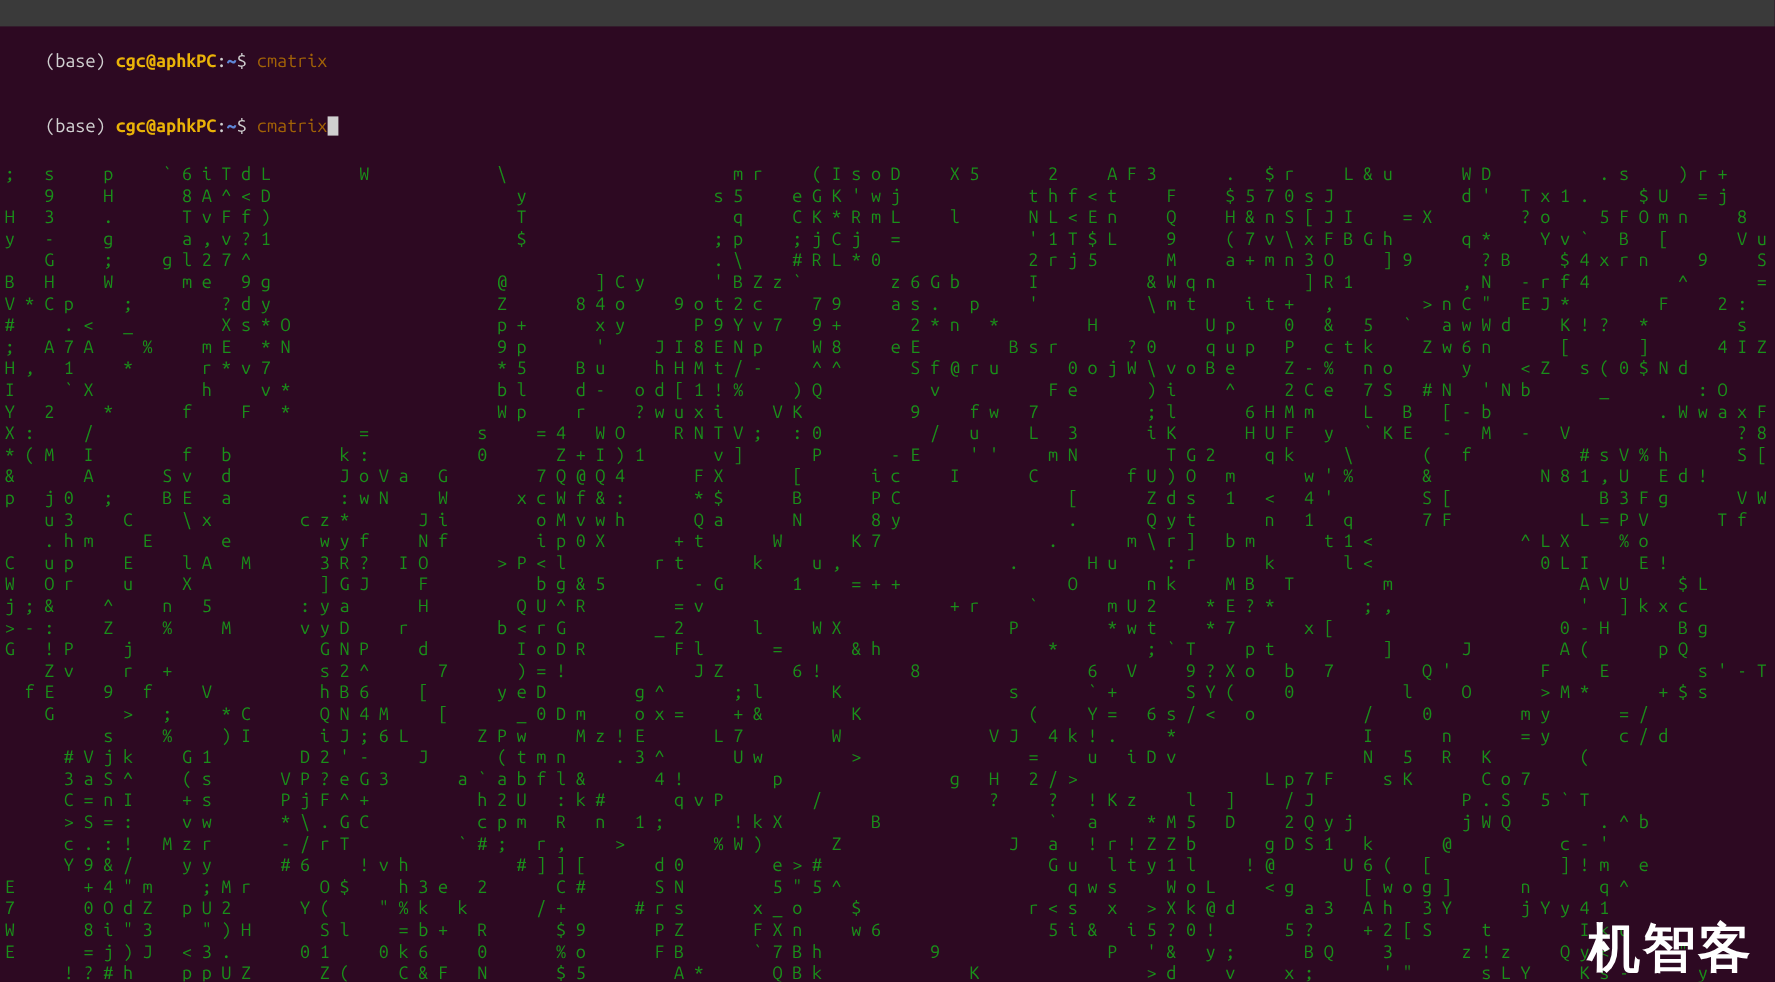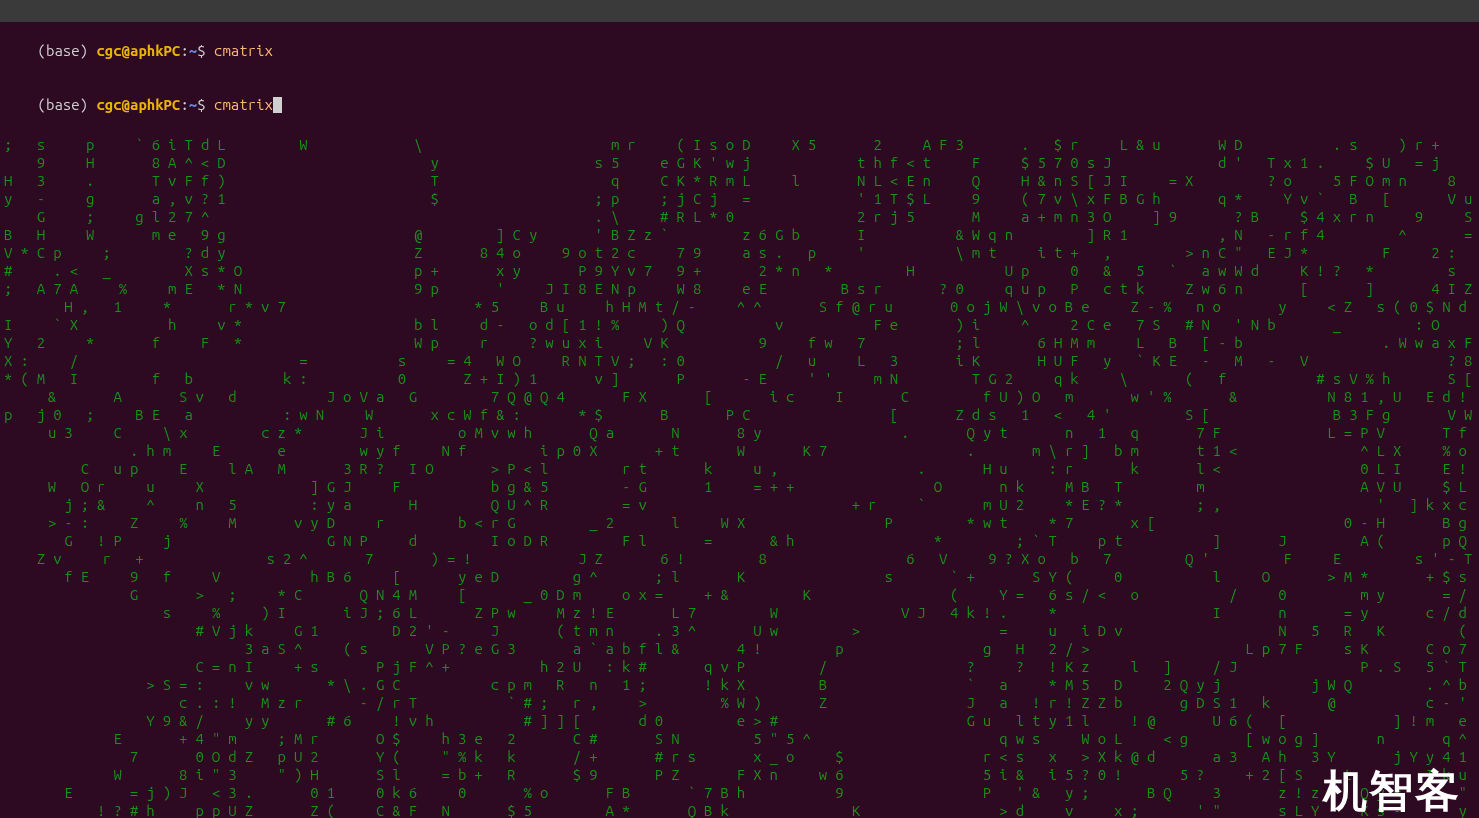--- a/index.html
+++ b/index.html
@@ -19,35 +19,35 @@
   }
   .terminal {
     padding: 2px 4px;
   }
   .prompt-line { white-space: pre; }
   .base   { color: #d0d0d0; }
   .user   { color: #eab308; font-weight: bold; }
   .colon  { color: #d0d0d0; }
   .tilde  { color: #5f87d7; font-weight: bold; }
   .dollar { color: #d0d0d0; }
-  .cmd    { color: #fdba74; text-align: center; }
+  .cmd    { color: #a16207; text-align: center; }
   .cursor {
     display: inline-block;
     width: 9px;
     height: 16px;
     background: #d0d0d0;
     vertical-align: text-bottom;
   }
   .matrix {
     position: relative;
     margin-top: 4px;
     white-space: pre;
     letter-spacing: 8px;
   }
-  .matrix-row { height: 18px; text-align: right; }
+  .matrix-row { height: 18px; }
   .g  { color: #1a8f1a; } 
   .watermark {
     position: absolute;
     right: 18px;
     bottom: 18px;
     color: #ffffff;
     font-family: sans-serif;
     font-size: 44px;
     font-weight: 700;
     letter-spacing: 2px;

